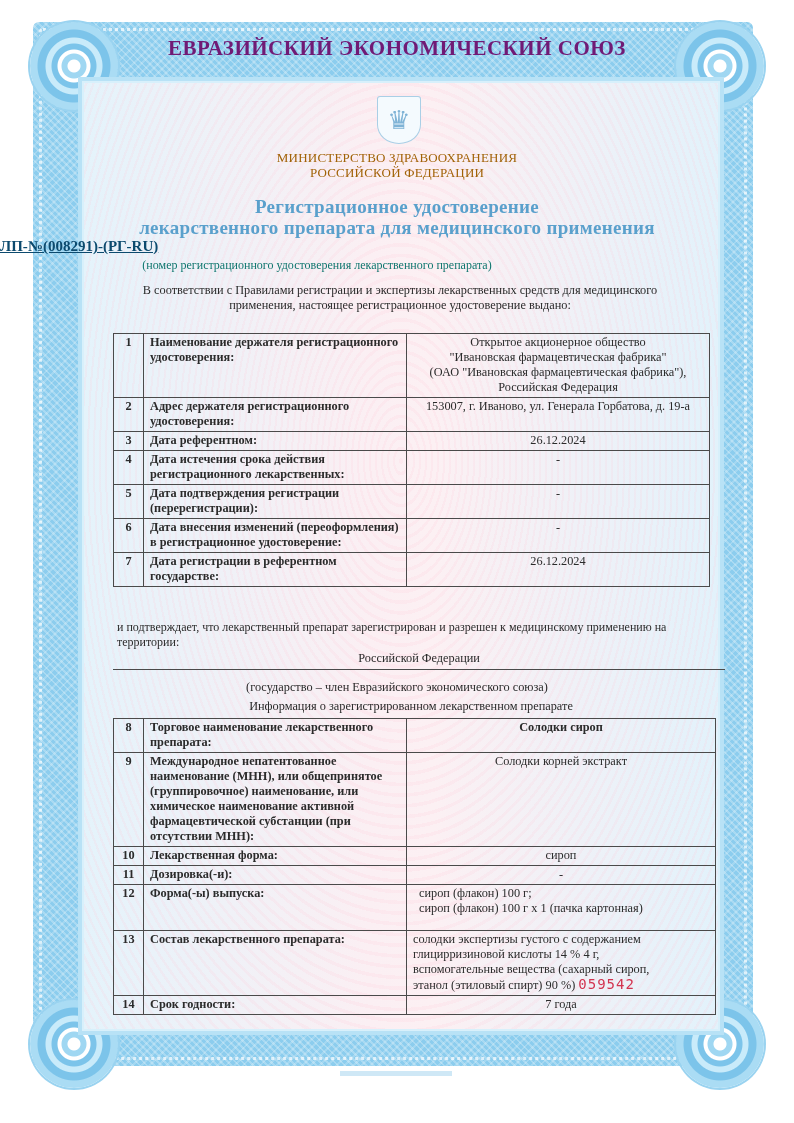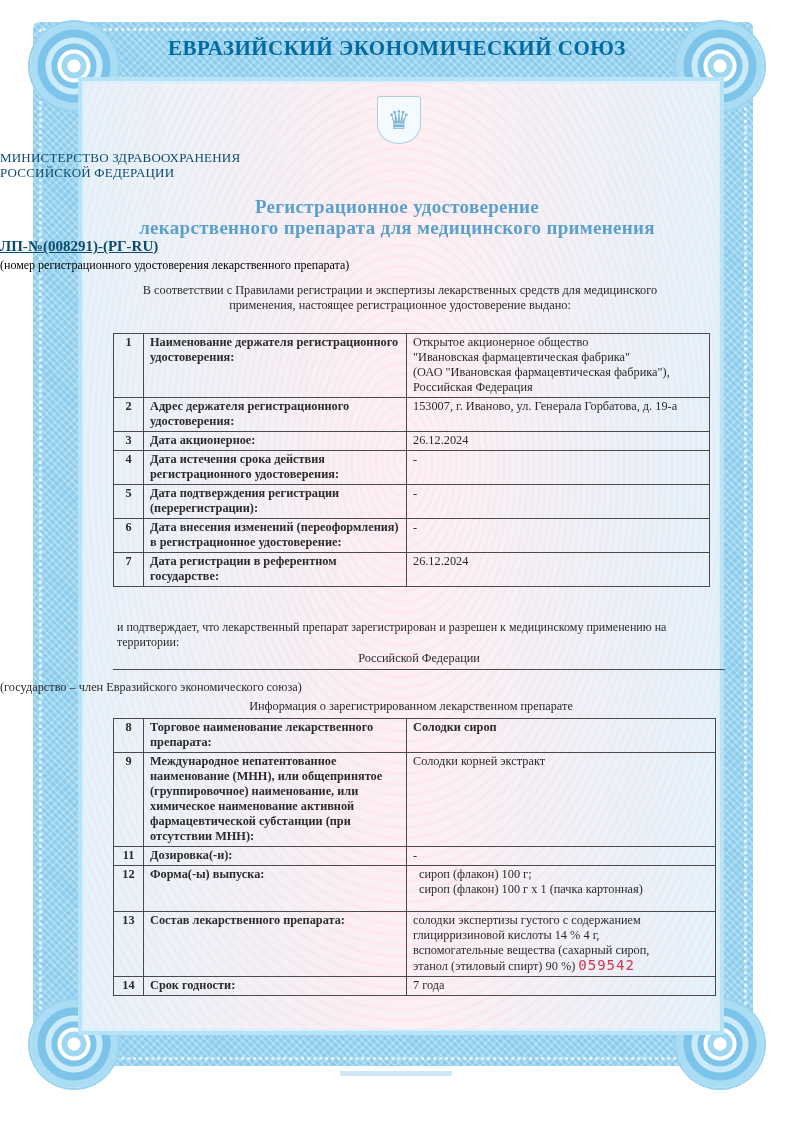--- a/index.html
+++ b/index.html
@@ -38,79 +38,79 @@
     position: absolute; left: 78px; top: 77px; width: 638px; height: 950px;
     background:
       repeating-radial-gradient(ellipse at 50% 40%, rgba(255,200,215,0.18) 0 2px, transparent 2px 6px),
       linear-gradient(90deg, #e4f3fb 0%, #fbeff3 45%, #fcf0f3 55%, #e2f2fb 100%);
     border: 4px solid #b8e2f6;
     box-shadow: inset 0 0 0 2px #d8f0fb;
   }
   .banner {
     position: absolute; left: 0; top: 36px; width: 794px; text-align: center;
     font-weight: bold; font-size: 21px; letter-spacing: 0.5px;
-    color: #0369a1;
+    color: #701a75;
   }
   .emblem {
     position: absolute; left: 377px; top: 96px; width: 42px; height: 46px;
     border: 1px solid #a9cfe6; border-radius: 3px 3px 50% 50% / 3px 3px 40% 40%;
     background: #f4fafe;
     display: flex; align-items: center; justify-content: center;
     color: #7fb3d6; font-size: 26px;
   }
   .ministry {
-    position: absolute; left: 0; width: 794px; 
-    font-size: 13px; color: #0c4a6e; letter-spacing: 0.2px;
+    position: absolute; left: 0; width: 794px; text-align: center;
+    font-size: 13px; color: #a16207; letter-spacing: 0.2px;
   }
   .ministry.l1 { top: 150px; }
   .ministry.l2 { top: 165px; }
   .title {
     position: absolute; left: 0; width: 794px; text-align: center;
     font-weight: bold; font-size: 19px; color: #5aa0cc; letter-spacing: 0.3px;
   }
   .title.l1 { top: 196px; }
   .title.l2 { top: 217px; }
   .regnum {
     position: absolute; left: 0; top: 238px; width: 794px; text-align: left;
     font-weight: bold; font-size: 15px; color: #0c4a6e;
     text-decoration: underline;
   }
   .regnum-caption {
-    position: absolute; left: 0; top: 258px; width: 634px; 
-    font-size: 12px; color: #000000;
+    position: absolute; left: 0; top: 258px; width: 634px; text-align: center;
+    font-size: 12px; color: #0f766e;
   }
   .intro {
     position: absolute; left: 120px; top: 283px; width: 560px; text-align: center;
     font-size: 12.3px; line-height: 15px; color: #2b2b2b;
   }
   table.grid {
     position: absolute; left: 113px; border-collapse: collapse;
     font-size: 12.3px; color: #2b2b2b;
   }
   table.grid td {
     border: 1px solid #4a4a4a; vertical-align: top; padding: 1px 6px 2px 6px;
     line-height: 15px;
   }
   td.num { width: 17px; text-align: center; font-weight: bold; padding: 2px 3px; }
   td.lbl { width: 250px; font-weight: bold; padding-left: 6px; }
-  td.val { width: 290px; text-align: left; }
+  td.val { width: 290px; text-align: center; }
   td.val.left { text-align: left; }
   td.val.bold { font-weight: bold; }
   #t1 { top: 333px; }
   #t2 { top: 718px; }
   .confirm {
     position: absolute; left: 117px; top: 620px; width: 600px;
     font-size: 12px; line-height: 15px; color: #2b2b2b;
   }
   .territory {
     position: absolute; left: 113px; top: 651px; width: 612px; text-align: center;
     font-size: 12.3px; padding-bottom: 3px; border-bottom: 1px solid #4a4a4a;
   }
   .territory-caption {
-    position: absolute; left: 0; top: 680px; width: 794px; text-align: left;
+    position: absolute; left: 0; top: 680px; width: 794px; text-align: center;
     font-size: 12.3px;
   }
   .info-heading {
     position: absolute; left: 14px; top: 699px; width: 794px; text-align: center;
     font-size: 12.3px;
   }
   .serial {
     color: #d2334f; font-family: "DejaVu Sans Mono", monospace; font-size: 14px;
     letter-spacing: 1px;
     margin-top: 8px;
@@ -152,26 +152,26 @@
       <div>Российская Федерация</div>
     </td>
   </tr>
   <tr>
     <td class="num">2</td>
     <td class="lbl">Адрес держателя регистрационного удостоверения:</td>
     <td class="val">153007, г. Иваново, ул. Генерала Горбатова, д. 19-а</td>
   </tr>
   <tr>
     <td class="num">3</td>
-    <td class="lbl">Дата акционерное:</td>
+    <td class="lbl">Дата референтном:</td>
     <td class="val">26.12.2024</td>
   </tr>
   <tr>
     <td class="num">4</td>
-    <td class="lbl">Дата истечения срока действия регистрационного удостоверения:</td>
+    <td class="lbl">Дата истечения срока действия регистрационного лекарственных:</td>
     <td class="val">-</td>
   </tr>
   <tr>
     <td class="num">5</td>
     <td class="lbl">Дата подтверждения регистрации (перерегистрации):</td>
     <td class="val">-</td>
   </tr>
   <tr>
     <td class="num">6</td>
     <td class="lbl">Дата внесения изменений (переоформления) в регистрационное удостоверение:</td>
@@ -194,20 +194,25 @@
   <tbody>
       <tr>
     <td class="num">8</td>
     <td class="lbl">Торговое наименование лекарственного препарата:</td>
     <td class="val bold">Солодки сироп</td>
   </tr>
   <tr>
     <td class="num">9</td>
     <td class="lbl">Международное непатентованное наименование (МНН), или общепринятое (группировочное) наименование, или химическое наименование активной фармацевтической субстанции (при отсутствии МНН):</td>
     <td class="val">Солодки корней экстракт</td>
+  </tr>
+  <tr>
+    <td class="num">10</td>
+    <td class="lbl">Лекарственная форма:</td>
+    <td class="val">сироп</td>
   </tr>
   <tr>
     <td class="num">11</td>
     <td class="lbl">Дозировка(-и):</td>
     <td class="val">-</td>
   </tr>
   <tr>
     <td class="num">12</td>
     <td class="lbl">Форма(-ы) выпуска:</td>
     <td class="val left" style="padding-bottom:14px;padding-left:12px;">

